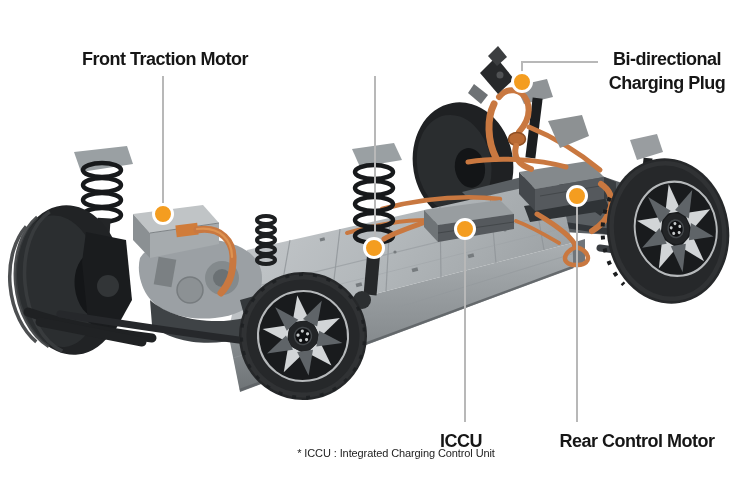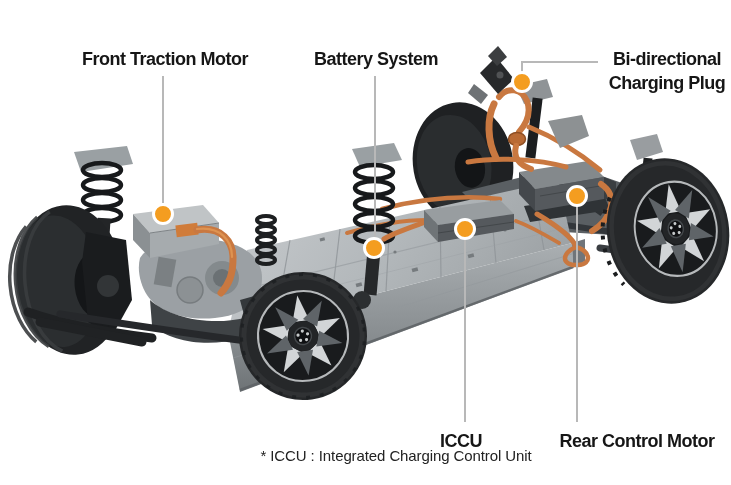--- a/index.html
+++ b/index.html
@@ -16,21 +16,21 @@
     position:absolute;width:16px;height:16px;border-radius:50%;
     background:#F49D20;border:3px solid #fff;box-sizing:content-box;
   }
   .lbl{
     position:absolute;transform:translateX(-50%);white-space:nowrap;text-align:center;
     font-weight:bold;font-size:18px;line-height:24px;letter-spacing:-0.5px;color:#161616;
   }
   .lbl span{display:block;margin-left:8px;}
   .footnote{
     position:absolute;transform:translateX(-50%);white-space:nowrap;
-    font-size:15px;font-weight:normal;color:#222;letter-spacing:-0.1px;
+    font-size:11px;font-weight:normal;color:#222;letter-spacing:-0.1px;
   }
 </style>
 </head>
 <body>
 
 <div class="stage">
 
   <svg width="731" height="485" viewBox="0 0 731 485">
     <defs>
       <linearGradient id="gTop" x1="0" y1="0" x2="1" y2="0.35">
@@ -280,21 +280,20 @@
     <div class="lead v" style="left:464.25px;top:240px;height:182px"></div>
     <div class="lead v" style="left:576.25px;top:206px;height:216px"></div>
 
     <div class="dot" style="left:152px;top:203px"></div>
     <div class="dot" style="left:363px;top:237px"></div>
     <div class="dot" style="left:511px;top:71px"></div>
     <div class="dot" style="left:454px;top:218px"></div>
     <div class="dot" style="left:566px;top:185px"></div>
 
     <div class="lbl" style="left:165px;top:47px">Front Traction Motor</div>
-    <div class="lbl" style="left:376px;top:47px">Battery System</div>
     <div class="lbl" style="left:663px;top:47px">
       <span>Bi-directional</span>
       <span>Charging Plug</span>
     </div>
     <div class="lbl" style="left:461px;top:429px">ICCU</div>
     <div class="lbl" style="left:637px;top:429px">Rear Control Motor</div>
     <div class="footnote" style="left:396px;top:447px">* ICCU : Integrated Charging Control Unit</div>
   </div>
 </div>
 

